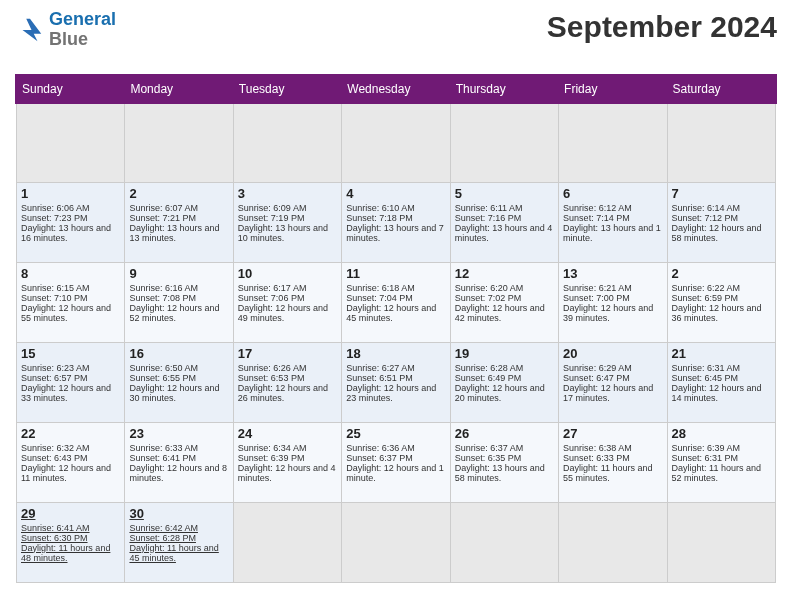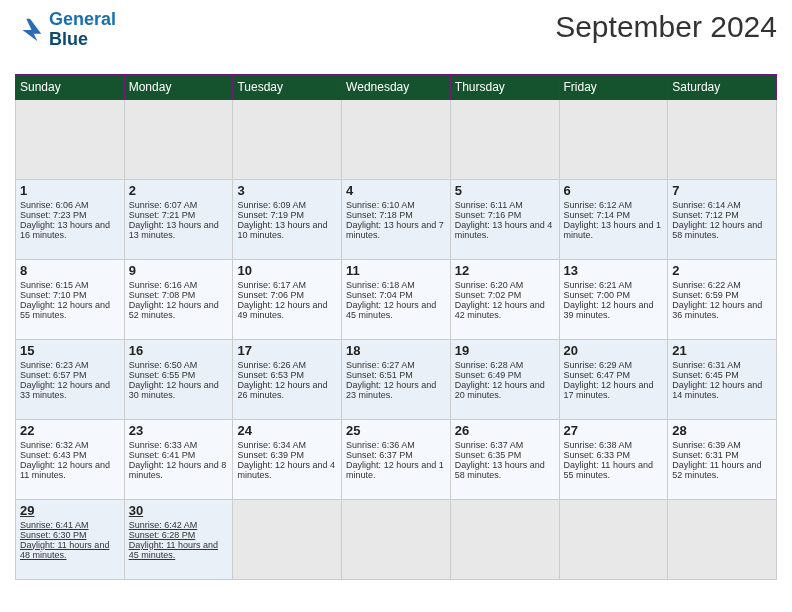--- a/index.html
+++ b/index.html
@@ -39,38 +39,38 @@
     .logo-icon {
       width: 30px;
       height: 30px;
     }
     .title-block {
       text-align: right;
     }
     .month-title {
       font-size: 30px;
       color: #333;
-      font-weight: normal;
+      font-weight: bold;
     }
     .subtitle {
       font-size: 14px;
       color: #555;
     }
     .calendar {
       width: 100%;
       border-collapse: collapse;
       table-layout: fixed;
     }
     .calendar thead tr th {
-      background: #14532d;
+      background: #701a75;
       color: #fff;
       font-size: 12px;
       padding: 5px 4px;
       text-align: left;
-      border: 1px solid #701a75;
+      border: 3px solid #701a75;
       font-weight: normal;
     }
     .calendar tbody tr td {
       vertical-align: top;
       border: 1px solid #ccc;
       padding: 3px 4px;
       font-size: 9px;
       color: #333;
       height: 80px;
       background: #fff;
@@ -100,21 +100,21 @@
 <body>
 
 <div class="container">
   <div class="header">
     <div class="logo">
       <svg class="logo-icon" viewBox="0 0 40 40">
         <polygon points="20,5 35,25 25,25 30,35 10,20 22,20 15,5" fill="#2a6db5"></polygon>
       </svg>
       <div class="logo-text">
         <div><span>General</span></div>
-        <div><span style="color:#0c4a6e">Blue</span></div>
+        <div><span style="color:#737373">Blue</span></div>
       </div>
     </div>
     <div class="title-block">
       <div class="month-title">September 2024</div>
     </div>
   </div>
 
   <table class="calendar">
     <thead>
       <tr>

